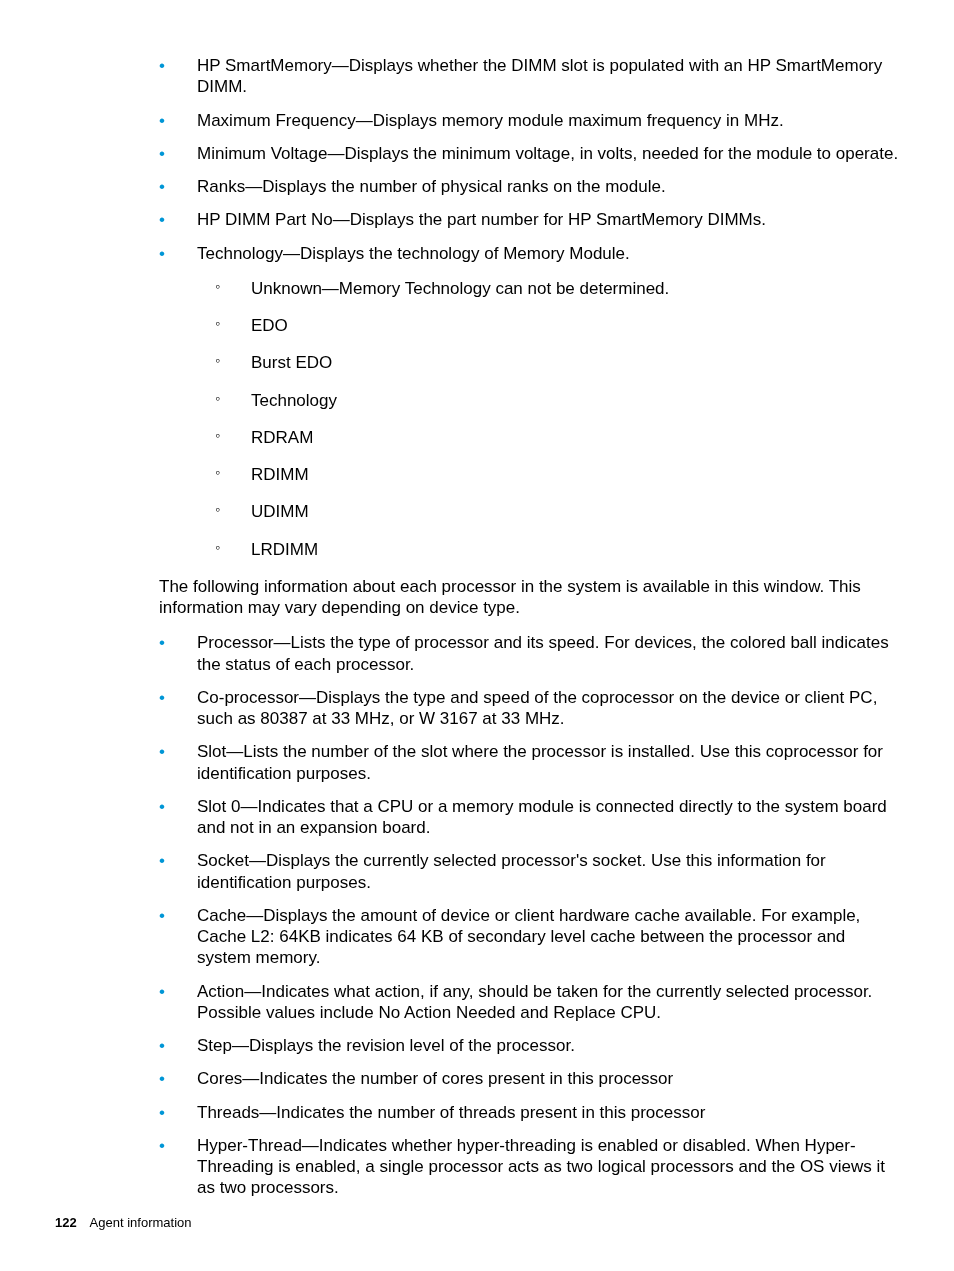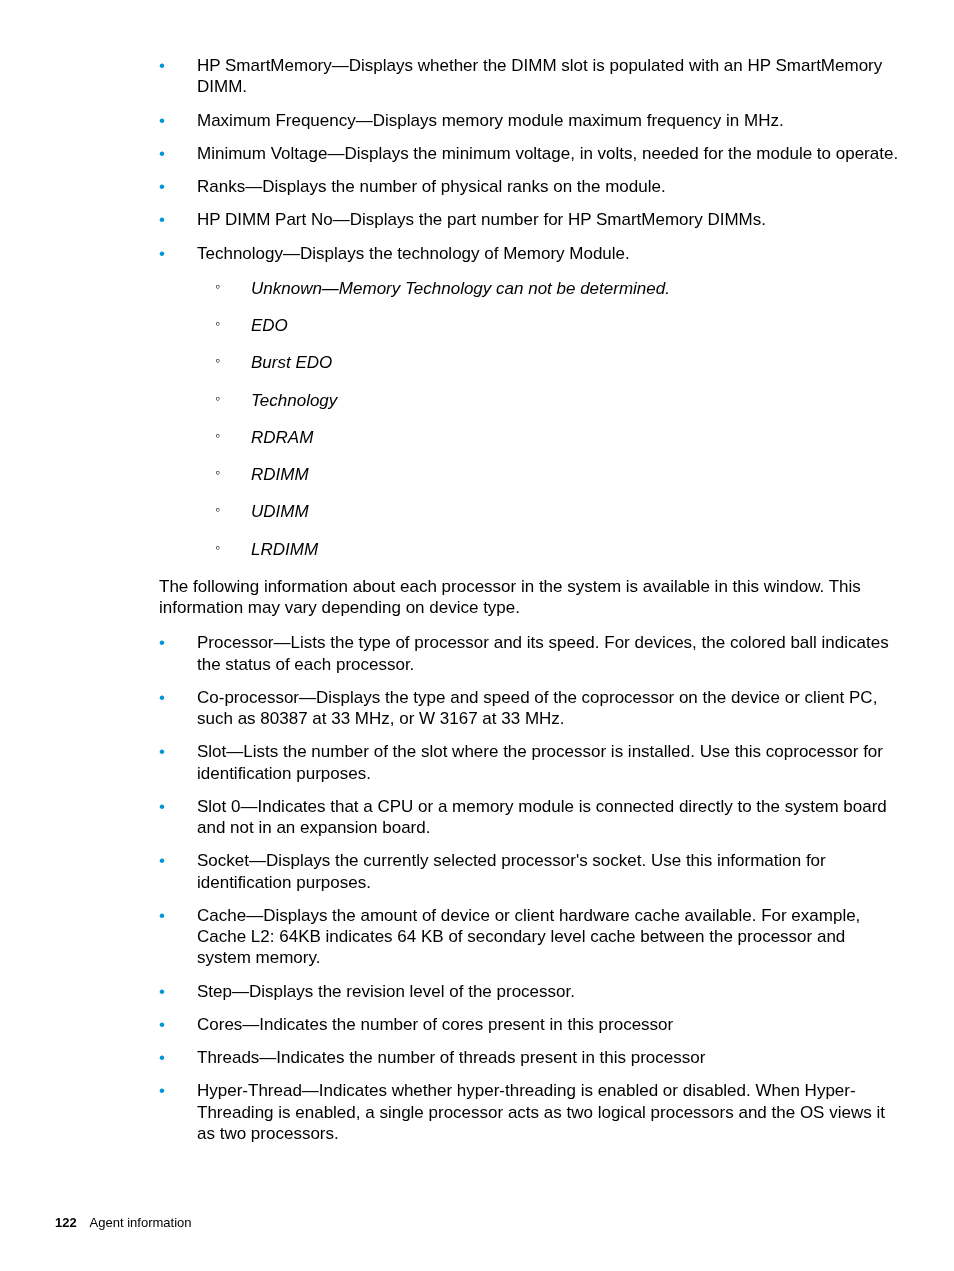--- a/index.html
+++ b/index.html
@@ -34,21 +34,20 @@
     color: #0096d6;
     position: absolute;
     left: 0;
     top: 0;
     font-size: 17px;
   }
   ul.inner {
     list-style: none;
     margin: 14px 0 0 0;
     padding: 0;
-    font-style: italic;
   }
   ul.inner > li {
     position: relative;
     padding-left: 54px;
     margin: 0 0 16px 0;
   }
   ul.inner > li::before {
     content: "◦";
     color: #000;
     position: absolute;
@@ -103,20 +102,21 @@
 
   <p class="intro">The following information about each processor in the system is available in this window. This information may vary depending on device type.</p>
 
   <ul class="outer">
     <li>Processor—Lists the type of processor and its speed. For devices, the colored ball indicates the status of each processor.</li>
     <li>Co-processor—Displays the type and speed of the coprocessor on the device or client PC, such as 80387 at 33 MHz, or W 3167 at 33 MHz.</li>
     <li>Slot—Lists the number of the slot where the processor is installed. Use this coprocessor for identification purposes.</li>
     <li>Slot 0—Indicates that a CPU or a memory module is connected directly to the system board and not in an expansion board.</li>
     <li>Socket—Displays the currently selected processor's socket. Use this information for identification purposes.</li>
     <li>Cache—Displays the amount of device or client hardware cache available. For example, Cache L2: 64KB indicates 64 KB of secondary level cache between the processor and system memory.</li>
+    <li>Action—Indicates what action, if any, should be taken for the currently selected processor. Possible values include No Action Needed and Replace CPU.</li>
     <li>Step—Displays the revision level of the processor.</li>
     <li>Cores—Indicates the number of cores present in this processor</li>
     <li>Threads—Indicates the number of threads present in this processor</li>
     <li>Hyper-Thread—Indicates whether hyper-threading is enabled or disabled. When Hyper-Threading is enabled, a single processor acts as two logical processors and the OS views it as two processors.</li>
   </ul>
 
 </div>
 
 <div class="footer">
   <span class="pagenum">122</span>

